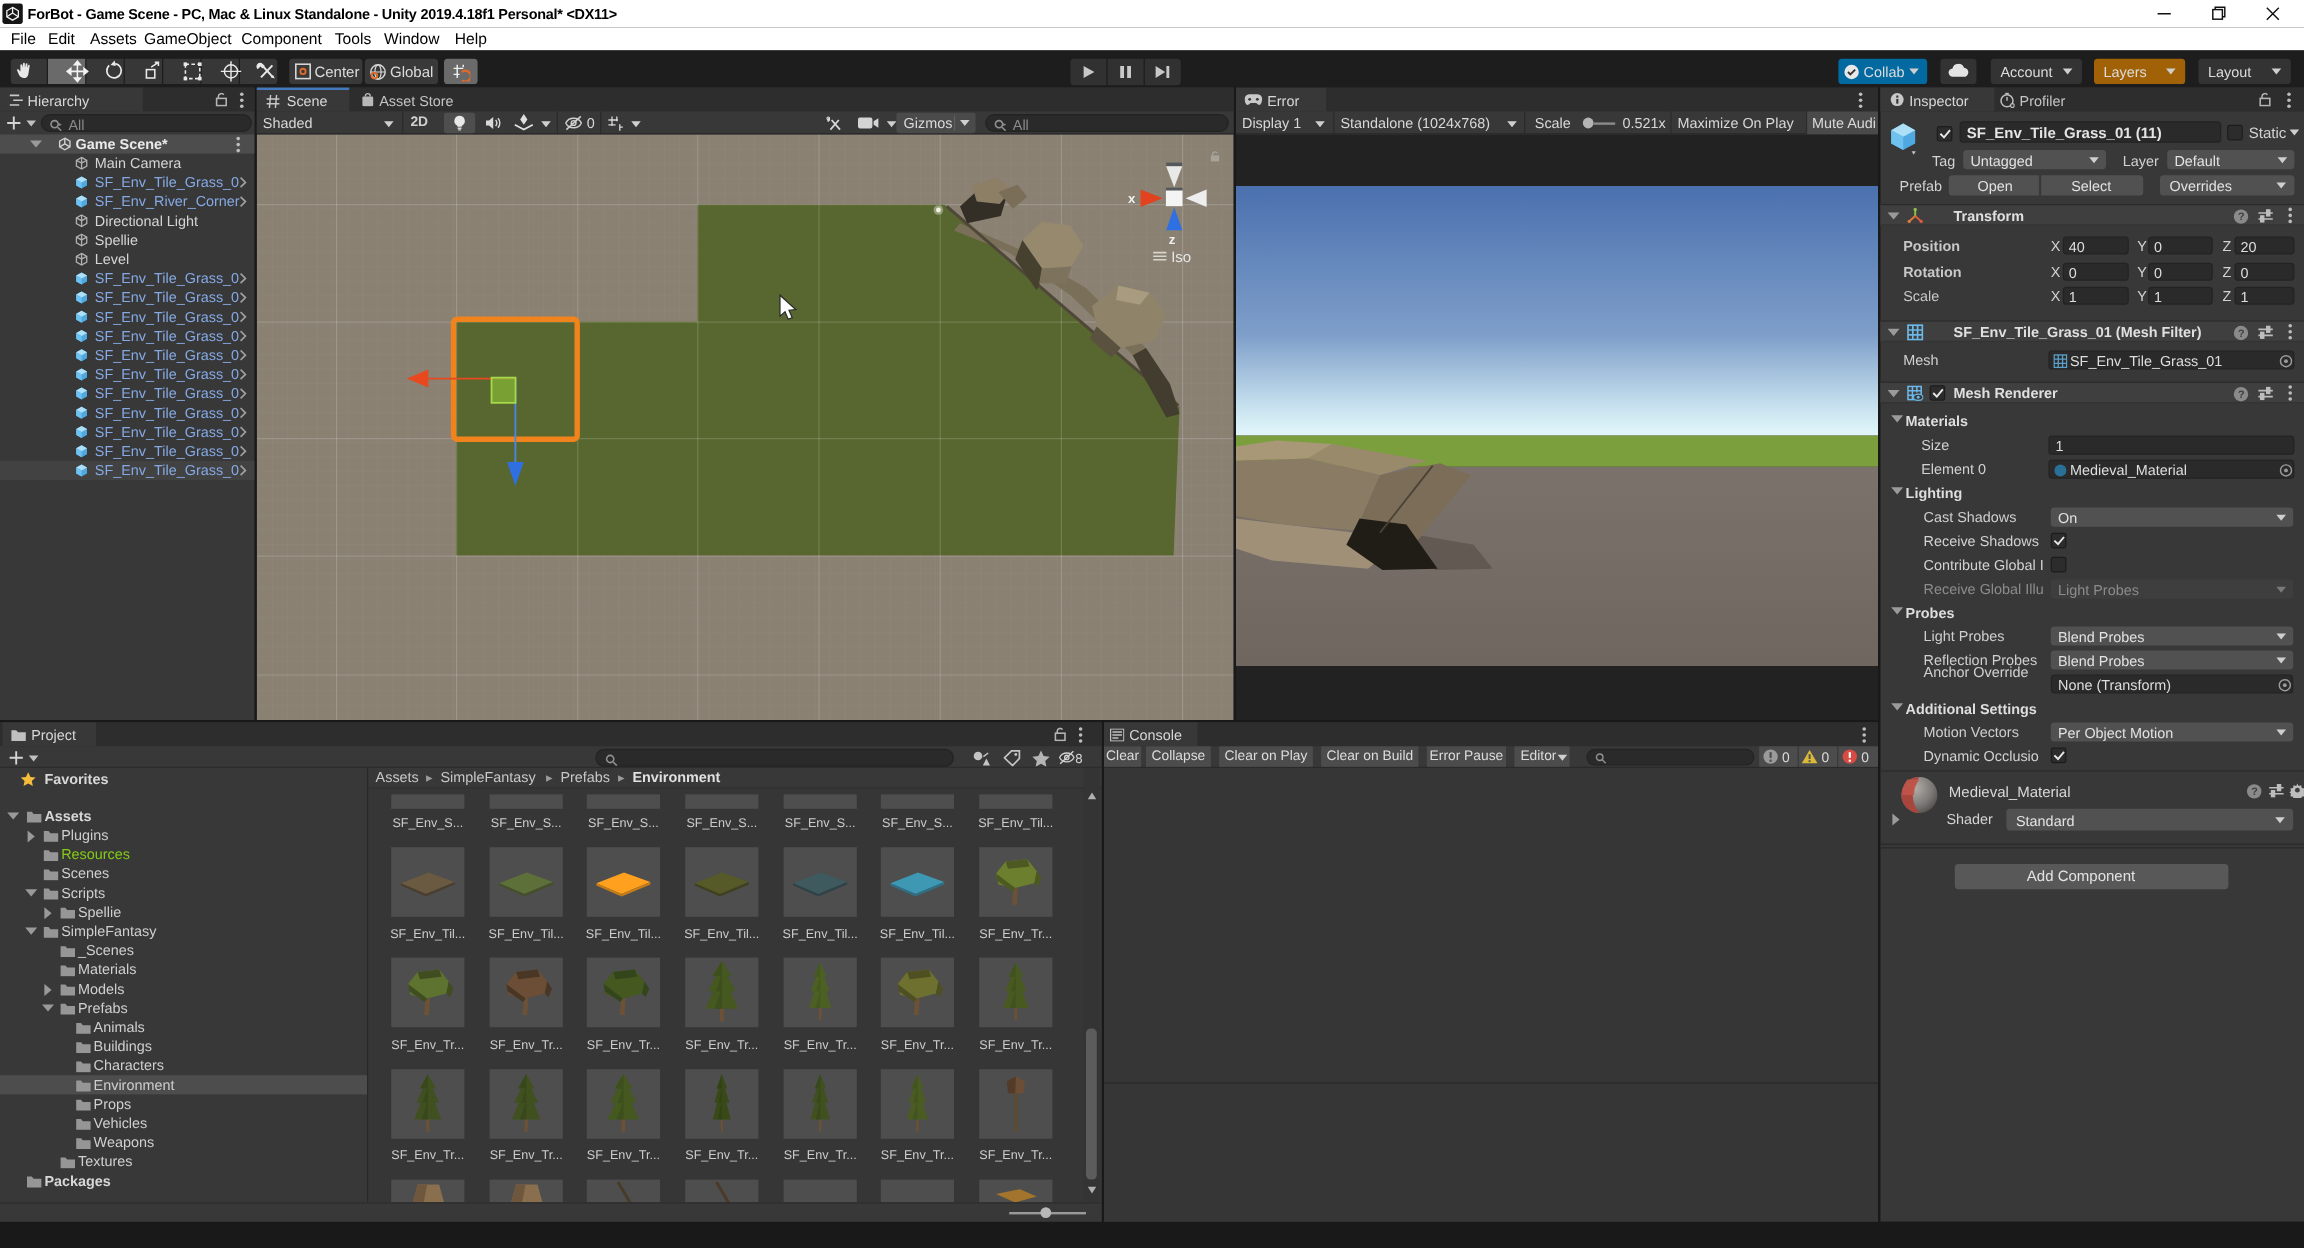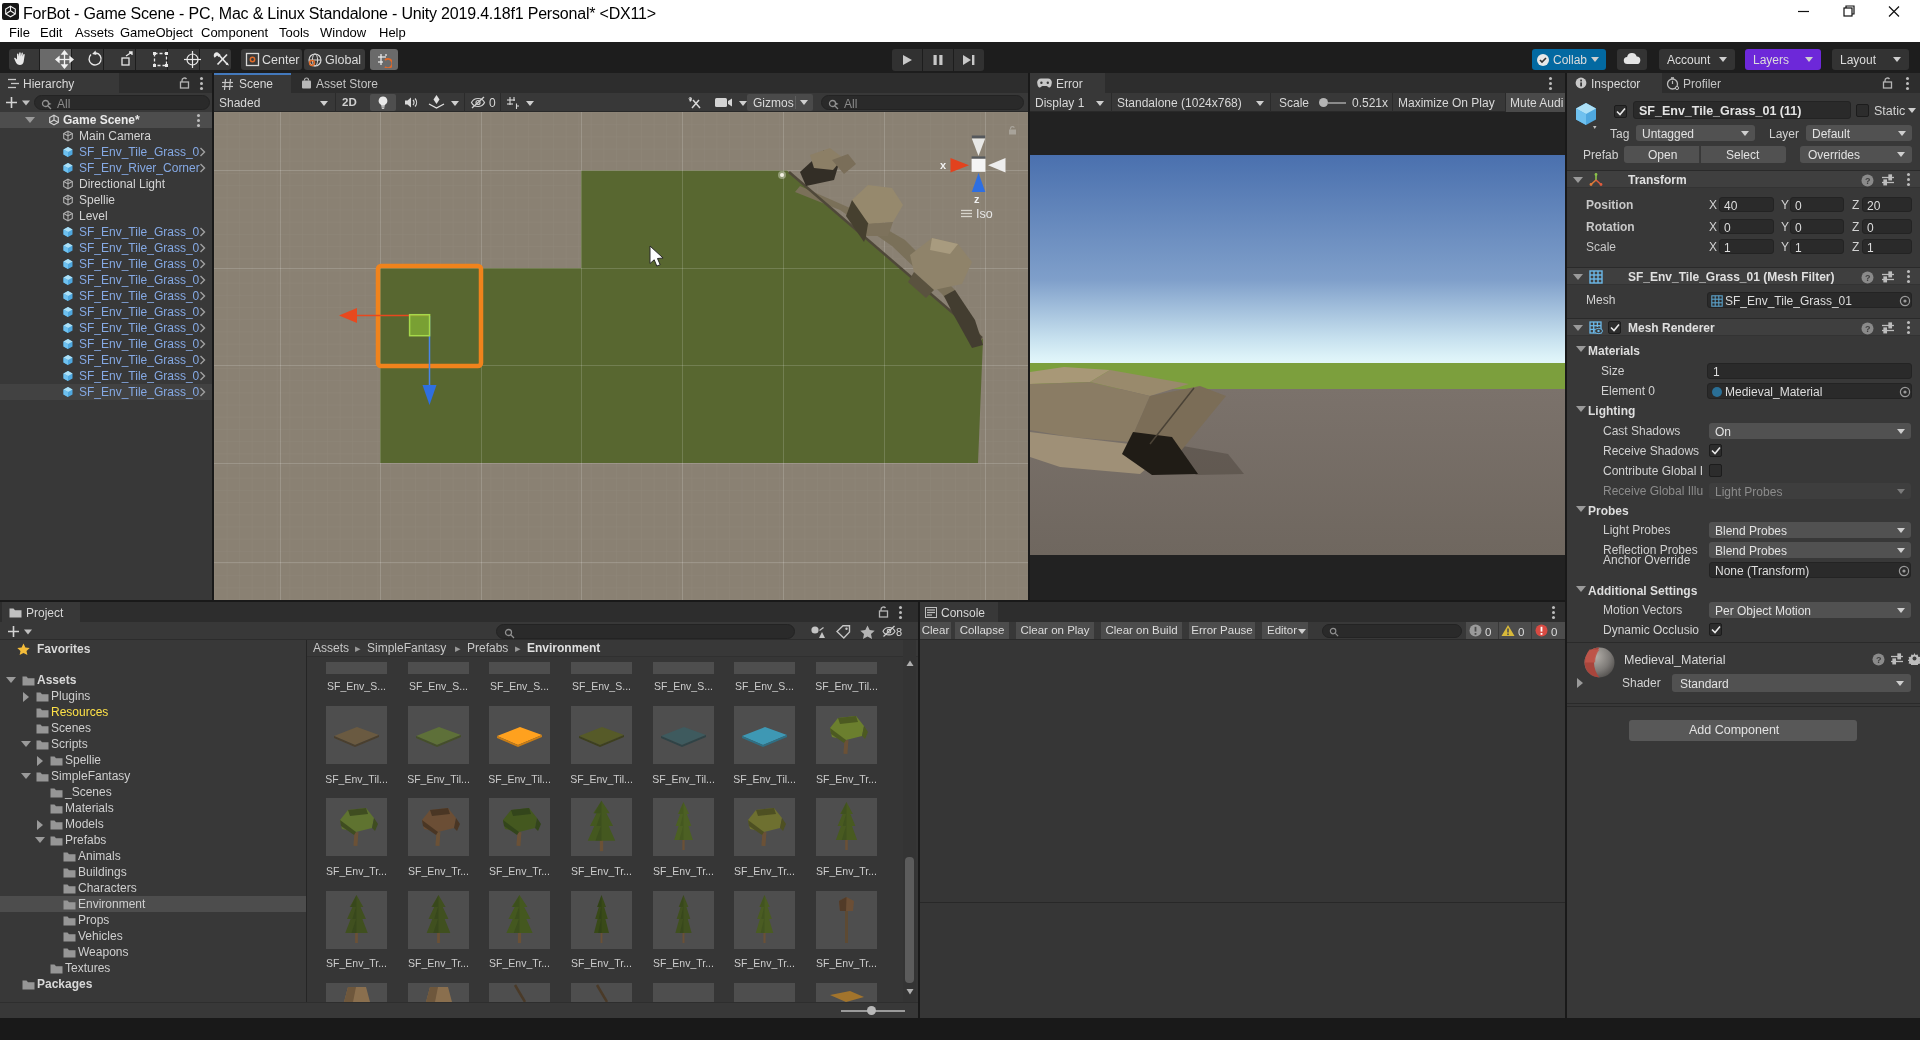--- a/index.html
+++ b/index.html
@@ -30,21 +30,21 @@
 <body>
 <div id="root">
 
 <div class="abs" style="left:0;top:0;width:1920px;height:23px;background:#ffffff;">
   <div class="abs" style="left:2px;top:3px;width:17px;height:17px;background:#161616;border-radius:2px;">
     <svg width="17" height="17" viewBox="0 0 17 17">
           <path d="M8.5 3.2 13.3 6v5L8.5 13.8 3.7 11V6Z" fill="none" stroke="#efefef" stroke-width="1.1"></path>
           <path d="M8.5 3.2v4.6M3.7 11l4.8-3.2M13.3 11 8.5 7.8" stroke="#efefef" stroke-width="1.1"></path>
         </svg>
   </div>
-  <div class="abs" style="left:23px;top:5px;font-size:16px;letter-spacing:-0.2px;color:#000;">ForBot - Game Scene - PC, Mac &amp; Linux Standalone - Unity 2019.4.18f1 Personal* &lt;DX11&gt;</div>
+  <div class="abs" style="left:23px;top:5px;font-size:12px;letter-spacing:-0.2px;color:#000;font-weight:bold;">ForBot - Game Scene - PC, Mac &amp; Linux Standalone - Unity 2019.4.18f1 Personal* &lt;DX11&gt;</div>
   <svg class="abs" style="left:1796px;top:3px;" width="120" height="17" viewBox="0 0 120 17">
     <line x1="2" y1="8.5" x2="13" y2="8.5" stroke="#111" stroke-width="1.2"></line>
     <rect x="48" y="5" width="8" height="8" fill="none" stroke="#111" stroke-width="1.2"></rect>
     <path d="M50 5v-2h8v8h-2" fill="none" stroke="#111" stroke-width="1.2"></path>
     <path d="M93 3.5 103 13.5 M103 3.5 93 13.5" stroke="#111" stroke-width="1.2"></path>
   </svg>
 </div>
 
 <div class="abs" style="left:0;top:23px;width:1920px;height:19px;background:#ffffff;color:#000;font-size:13px;">
   <span class="abs" style="left:9px;top:2px;">File</span>
@@ -169,21 +169,21 @@
   </div>
   <div class="abs" style="left:1617px;top:7px;width:30px;height:21px;background:#333333;border-radius:3px;">
     <svg class="abs" style="left:6px;top:4px;" width="18" height="13" viewBox="0 0 18 13">
           <path d="M4.5 11a3.5 3.5 0 0 1-.4-7 5 5 0 0 1 9.6-.6 3.8 3.8 0 0 1-.4 7.6z" fill="#e4e4e4"></path>
         </svg>
   </div>
   <div class="abs" style="left:1659px;top:7px;width:76px;height:21px;background:#333333;border-radius:3px;">
     <span class="abs" style="left:8px;top:4px;font-size:12px;color:#dcdcdc;">Account</span>
     <div class="dda" style="left:60px;top:8px;"></div>
   </div>
-  <div class="abs" style="left:1745px;top:7px;width:76px;height:21px;background:#6d28d9;border-radius:3px;">
+  <div class="abs" style="left:1745px;top:7px;width:76px;height:21px;background:#a16207;border-radius:3px;">
     <span class="abs" style="left:8px;top:4px;font-size:12px;color:#dcdcdc;">Layers</span>
     <div class="dda" style="left:60px;top:8px;"></div>
   </div>
   <div class="abs" style="left:1832px;top:7px;width:77px;height:21px;background:#333333;border-radius:3px;">
     <span class="abs" style="left:8px;top:4px;font-size:12px;color:#dcdcdc;">Layout</span>
     <div class="dda" style="left:61px;top:8px;"></div>
   </div>
 </div>
 
 <div class="panel" style="left:0;top:73px;width:212px;height:527px;">
@@ -995,21 +995,21 @@
         <div class="foldr" style="left:23px;top:4px;"></div>
         <svg class="abs" style="left:36px;top:3px;" width="13" height="11" viewBox="0 0 13 11">
           <path d="M0.5 1.5h4l1.5 1.8h6.5v7.2H0.5z" fill="#969696"></path>
         </svg>
         <span class="abs" style="left:51px;top:1px;font-size:12px;color:#cfcfcf;">Plugins</span>
       </div>
 <div class="prow" style="top:102px;">
         <svg class="abs" style="left:36px;top:3px;" width="13" height="11" viewBox="0 0 13 11">
           <path d="M0.5 1.5h4l1.5 1.8h6.5v7.2H0.5z" fill="#969696"></path>
         </svg>
-        <span class="abs" style="left:51px;top:1px;font-size:12px;color:#fde047;">Resources</span>
+        <span class="abs" style="left:51px;top:1px;font-size:12px;color:#84cc16;">Resources</span>
       </div>
 <div class="prow" style="top:118px;">
         <svg class="abs" style="left:36px;top:3px;" width="13" height="11" viewBox="0 0 13 11">
           <path d="M0.5 1.5h4l1.5 1.8h6.5v7.2H0.5z" fill="#969696"></path>
         </svg>
         <span class="abs" style="left:51px;top:1px;font-size:12px;color:#cfcfcf;">Scenes</span>
       </div>
 <div class="prow" style="top:134px;">
         <div class="fold" style="left:21px;top:5px;"></div>
         <svg class="abs" style="left:36px;top:3px;" width="13" height="11" viewBox="0 0 13 11">

